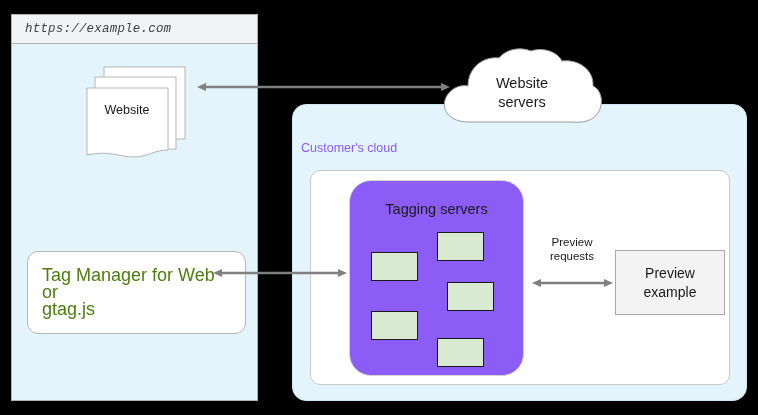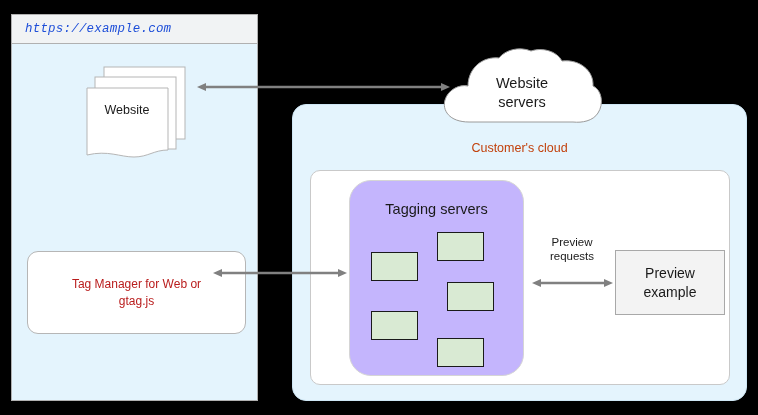--- a/index.html
+++ b/index.html
@@ -37,21 +37,21 @@
     border-bottom: 1px solid #b0b0b0;
     box-sizing: border-box;
     display: flex;
     align-items: center;
   }
   #url-text {
     padding-left: 13px;
     font-family: "Liberation Mono", "DejaVu Sans Mono", monospace;
     font-style: italic;
     font-size: 12.5px;
-    color: #1d4ed8;
+    color: #404040;
     letter-spacing: 0.2px;
   }
   #browser-viewport {
     position: absolute;
     left: 0;
     top: 29px;
     right: 0;
     bottom: 0;
     background: #e4f4fd;
   }
@@ -85,47 +85,46 @@
     height: 83px;
     background: #ffffff;
     border: 1px solid #b6b6b6;
     border-radius: 11px;
     box-sizing: border-box;
     display: flex;
     align-items: center;
     justify-content: center;
   }
   #tag-manager-label {
-    text-align: center;
-    font-size: 12px;
+    font-size: 18px;
     line-height: 17px;
-    color: #b91c1c;
+    color: #4d7c0f;
     padding: 0 14px;
   }
 
   
   #customers-cloud {
     position: absolute;
     left: 292px;
     top: 104px;
     width: 455px;
     height: 297px;
     background: #e4f4fd;
     border: 1px solid #cfe7f5;
     border-radius: 14px;
     box-sizing: border-box;
   }
   #customers-cloud-label {
     position: absolute;
-    left: 0;
+    left: 8px;
     top: 36px;
     width: 100%;
-    text-align: center;
+    text-align: left;
     font-size: 12.5px;
-    color: #c2410c;
+    color: #8b5cf6;
   }
 
   
   #inner-panel {
     position: absolute;
     left: 310px;
     top: 170px;
     width: 420px;
     height: 215px;
     background: #ffffff;
@@ -134,21 +133,21 @@
     box-sizing: border-box;
   }
 
   
   #tagging-servers-group {
     position: absolute;
     left: 349px;
     top: 180px;
     width: 175px;
     height: 196px;
-    background: #c4b5fd;
+    background: #8b5cf6;
     border: 1px solid #d5d5d5;
     border-radius: 22px;
     box-sizing: border-box;
   }
   #tagging-servers-title {
     position: absolute;
     left: 0;
     top: 20px;
     width: 100%;
     text-align: center;

